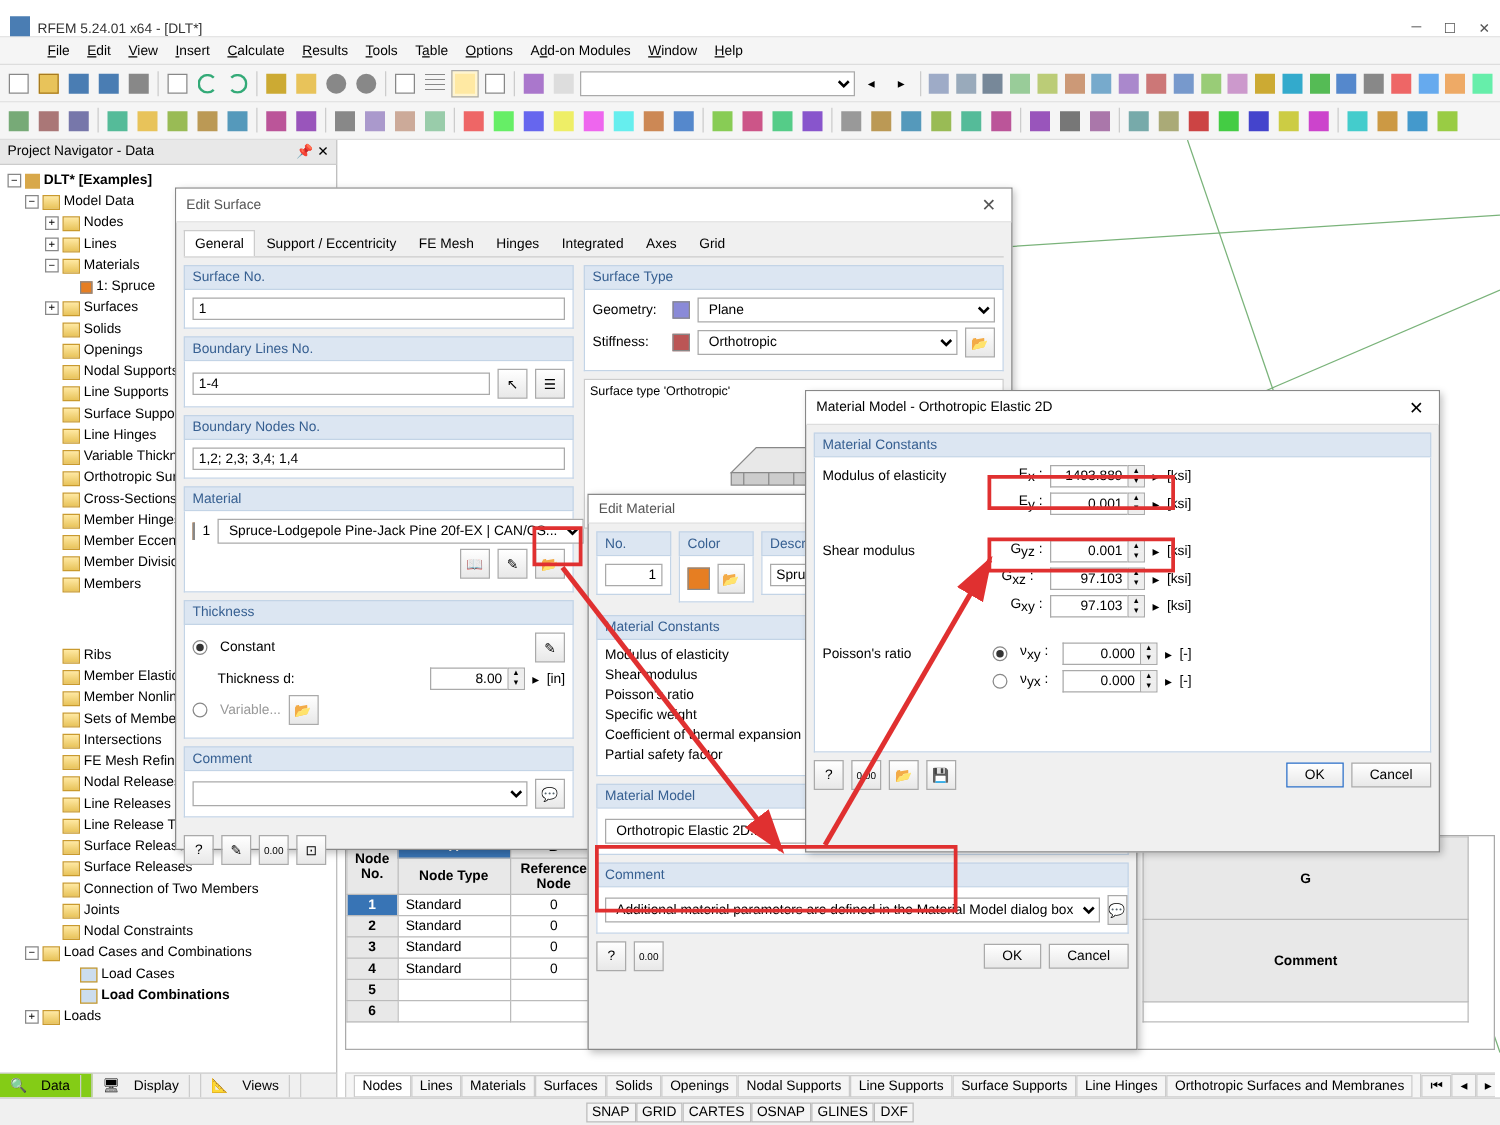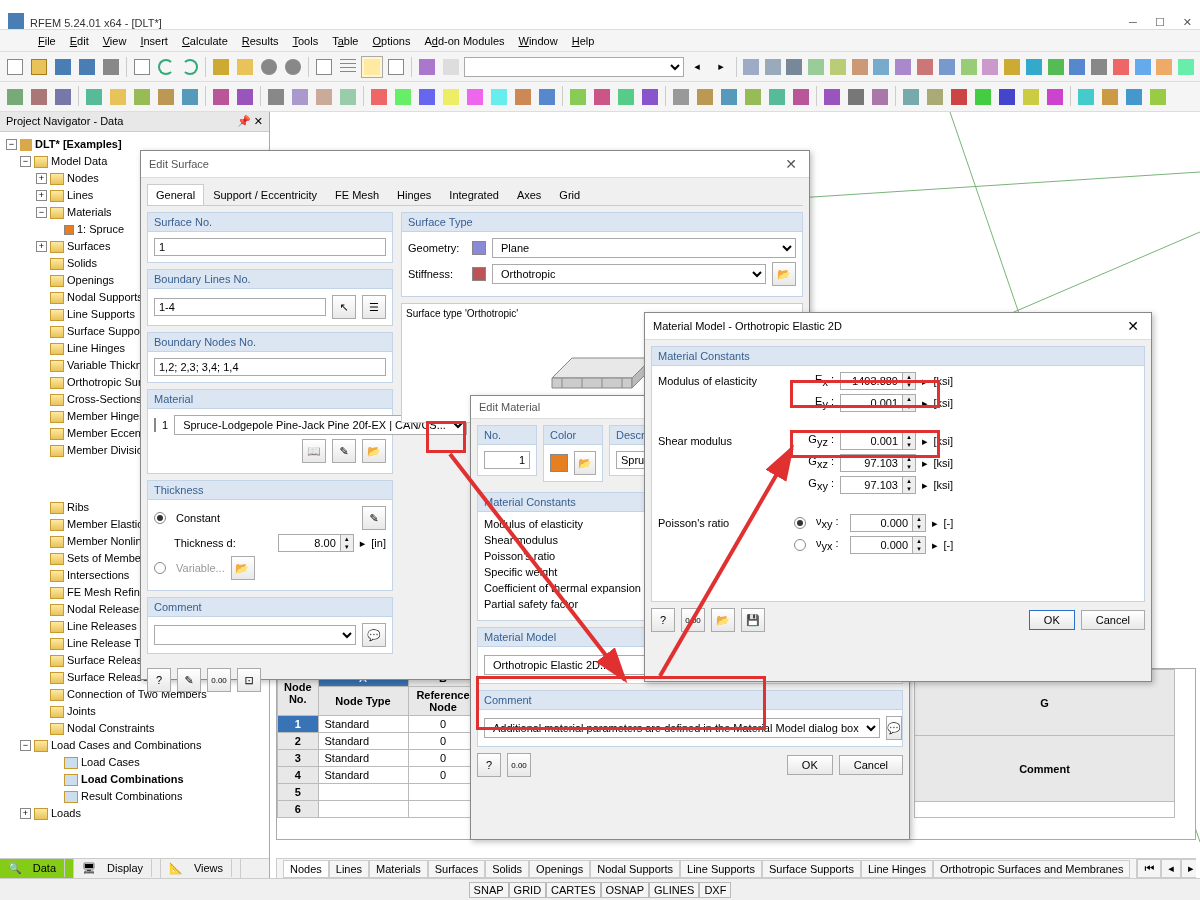--- a/index.html
+++ b/index.html
@@ -466,20 +466,25 @@
           <div class="tree-item" style="padding-left: 34px;">
             <span style="width:11px;display:inline-block"></span>
             <span class="folder"></span>
             <span>Member Eccentricities</span>
           </div>
           <div class="tree-item" style="padding-left: 34px;">
             <span style="width:11px;display:inline-block"></span>
             <span class="folder"></span>
             <span>Member Divisions</span>
           </div>
+          <div class="tree-item" style="padding-left: 34px;">
+            <span style="width:11px;display:inline-block"></span>
+            <span class="folder"></span>
+            <span>Members</span>
+          </div>
           <div class="tree-item" style="padding-left: 34px; margin-top: 40px;">
             <span style="width:11px;display:inline-block"></span>
             <span class="folder"></span>
             <span>Ribs</span>
           </div>
           <div class="tree-item" style="padding-left: 34px;">
             <span style="width:11px;display:inline-block"></span>
             <span class="folder"></span>
             <span>Member Elastic</span>
           </div>
@@ -552,25 +557,20 @@
       <div id="nav-load-items">
           <div class="tree-item" style="padding-left: 48px;">
             <span style="width:11px;display:inline-block"></span>
             <span class="folder" style="background:#cde"></span>
             <span>Load Cases</span>
           </div>
           <div class="tree-item" style="padding-left: 48px; font-weight: bold;">
             <span style="width:11px;display:inline-block"></span>
             <span class="folder" style="background:#cde"></span>
             <span>Load Combinations</span>
-          </div>
-          <div class="tree-item" style="padding-left: 48px;">
-            <span style="width:11px;display:inline-block"></span>
-            <span class="folder" style="background:#cde"></span>
-            <span>Result Combinations</span>
           </div>
         </div>
       <div class="tree-item" style="padding-left:18px">
           <span class="exp">+</span>
           <span class="folder"></span>
           <span>Loads</span>
         </div>
     </div>
     <div class="nav-tabs">
       <span class="active">🔍 <span>Data</span></span>
@@ -690,21 +690,21 @@
     <div class="tabs">
       <span class="active">General</span>
       <span>Support / Eccentricity</span>
       <span>FE Mesh</span>
       <span>Hinges</span>
       <span>Integrated</span>
       <span>Axes</span>
       <span>Grid</span>
     </div>
     <div style="display:flex;gap:8px">
-      <div style="width:246px">
+      <div style="width:312px">
         <div class="group">
             <div class="group-title">Surface No.</div>
           <div class="group-body"><input type="text" style="width: 100%;" value="1"></div>
           </div>
         <div class="group">
             <div class="group-title">Boundary Lines No.</div>
           <div class="group-body row">
               <input type="text" style="flex: 1 1 0%;" value="1-4">
           <div class="icon-btn">↖</div>
               <div class="icon-btn">☰</div>
@@ -909,21 +909,21 @@
               <div class="spin">
                 <div>▴</div>
                 <div>▾</div>
               </div>
             </div>
             <span>▸</span>
           <span>[ksi]</span>
           </div>
         <div class="row">
             <span style="width:130px"></span>
-          <span style="width:40px;text-align:right">G<sub>xz</sub> :</span>
+          <span style="width:40px;text-align:center">G<sub>xz</sub> :</span>
           <div class="spinner">
               <input type="text" value="97.103" style="">
               <div class="spin">
                 <div>▴</div>
                 <div>▾</div>
               </div>
             </div>
             <span>▸</span>
           <span>[ksi]</span>
           </div>

